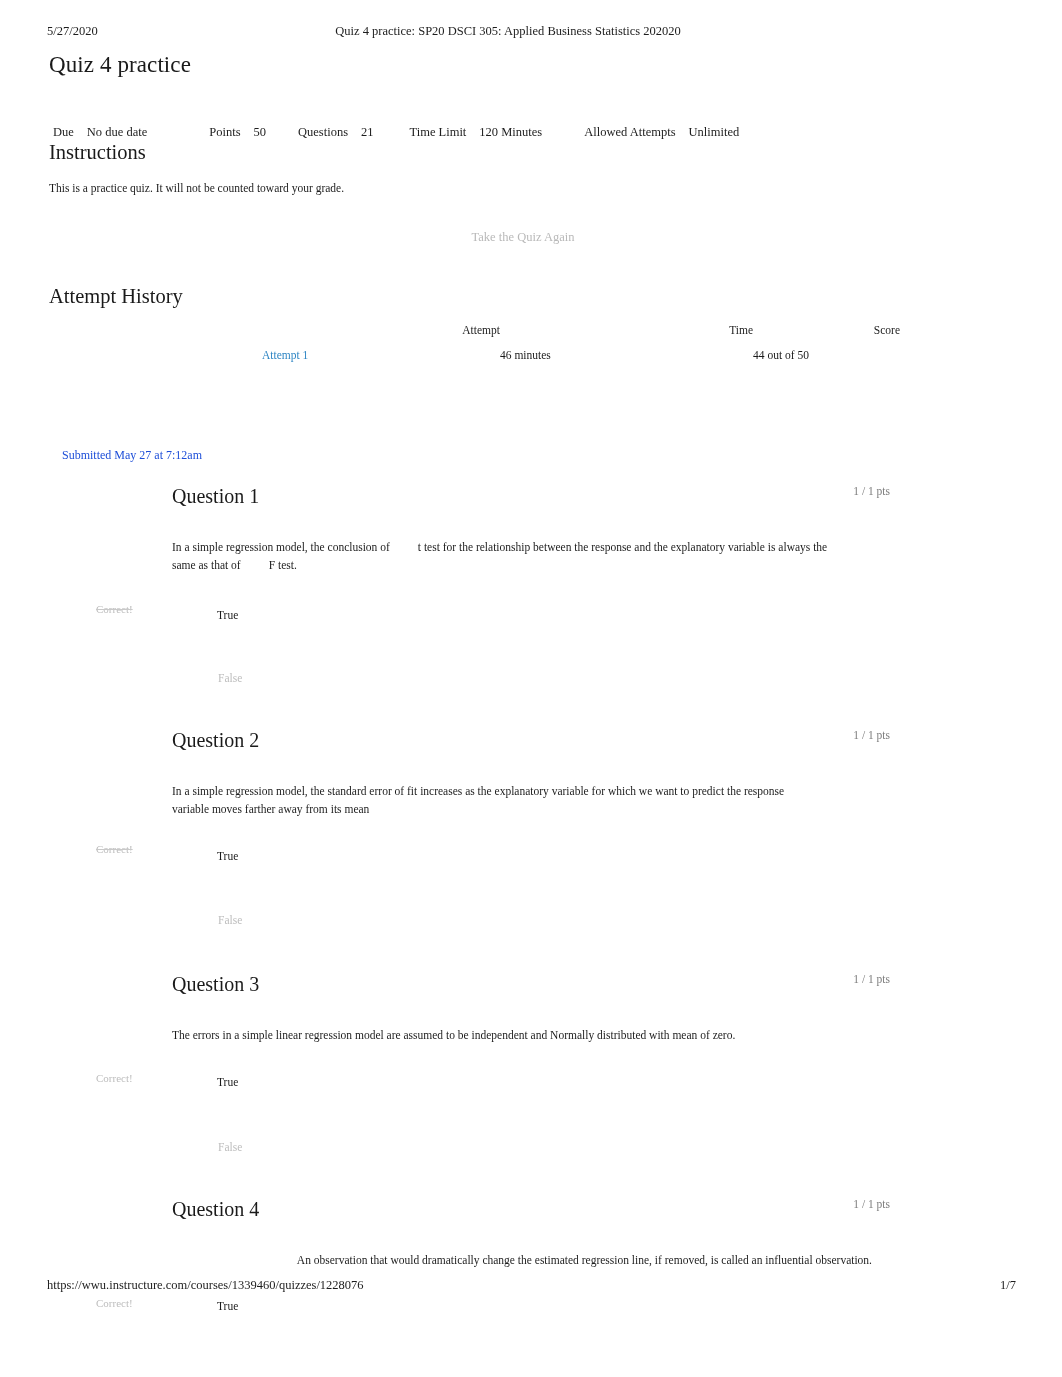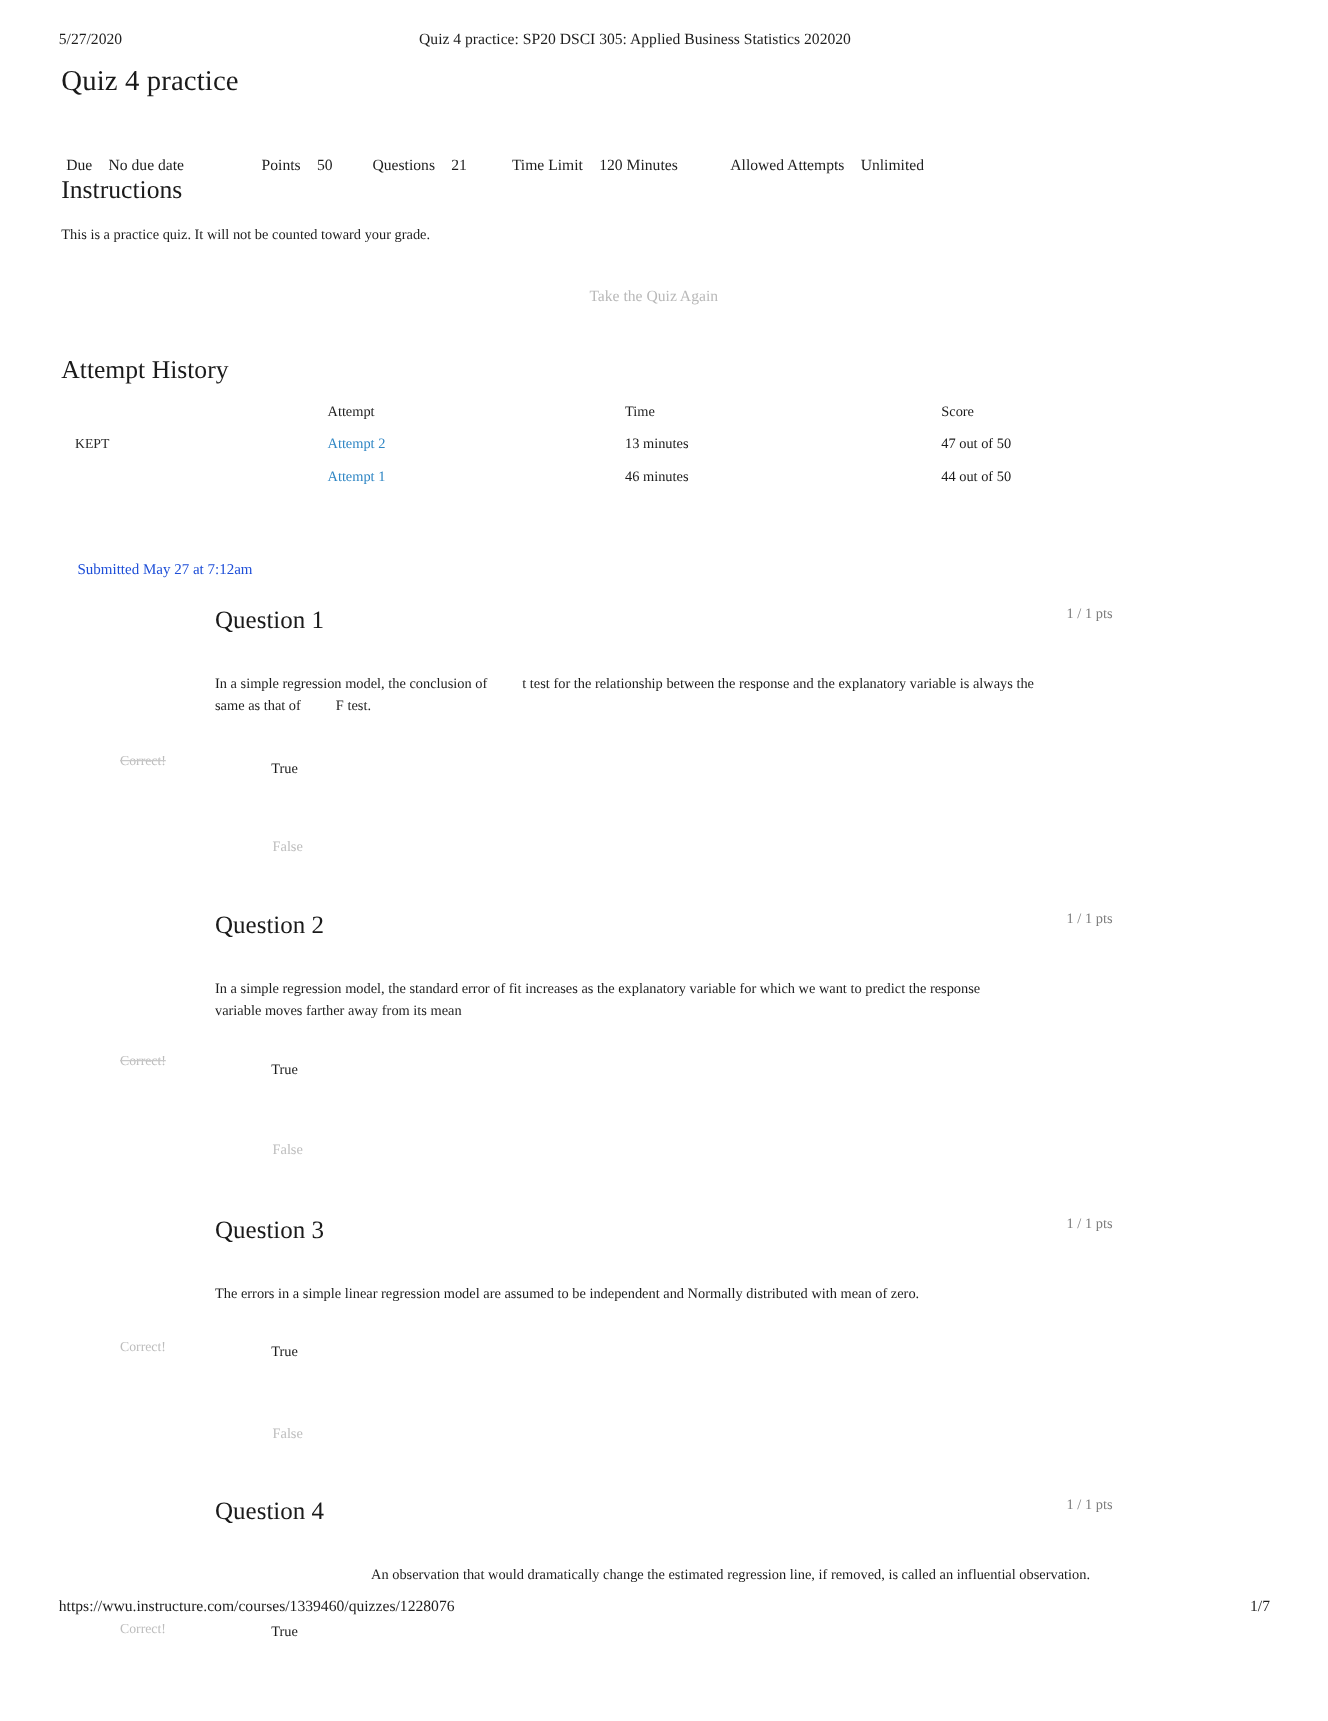--- a/index.html
+++ b/index.html
@@ -104,21 +104,21 @@
     font-weight: 400;
     padding: 0;
     vertical-align: top;
     height: 27px;
     line-height: 27px;
   }
   .attempt-table col.c-flag    { width: 202px; }
   .attempt-table col.c-attempt { width: 238px; }
   .attempt-table col.c-time    { width: 253px; }
   .attempt-table col.c-score   { width: 147px; }
-  .attempt-table thead th { color: #1d1d1d; height: 24px; line-height: 24px; }
+  .attempt-table thead th { color: #1d1d1d; height: 24px; line-height: 24px; text-align: right; }
   .flag-cell { color: #2a2a2a; font-size: 11px; }
   .attempt-link {
     color: #2f86c4;
     text-decoration: none;
     font-size: 11.5px;
   }
 
   .submitted-line {
     position: absolute;
     left: 62px; top: 448px;
@@ -217,26 +217,20 @@
   <thead>
     <tr>
       <th></th>
       <th>Attempt</th>
       <th>Time</th>
       <th>Score</th>
     </tr>
   </thead>
   <tbody>
     <tr>
-      <td class="flag-cell">KEPT</td>
-      <td><a class="attempt-link" href="#">Attempt 2</a></td>
-      <td>13 minutes</td>
-      <td>47 out of 50</td>
-    </tr>
-    <tr>
       <td class="flag-cell"></td>
       <td><a class="attempt-link" href="#">Attempt 1</a></td>
       <td>46 minutes</td>
       <td>44 out of 50</td>
     </tr>
   </tbody>
 </table>
 
 <div class="submitted-line">Submitted May 27 at 7:12am</div>
 

